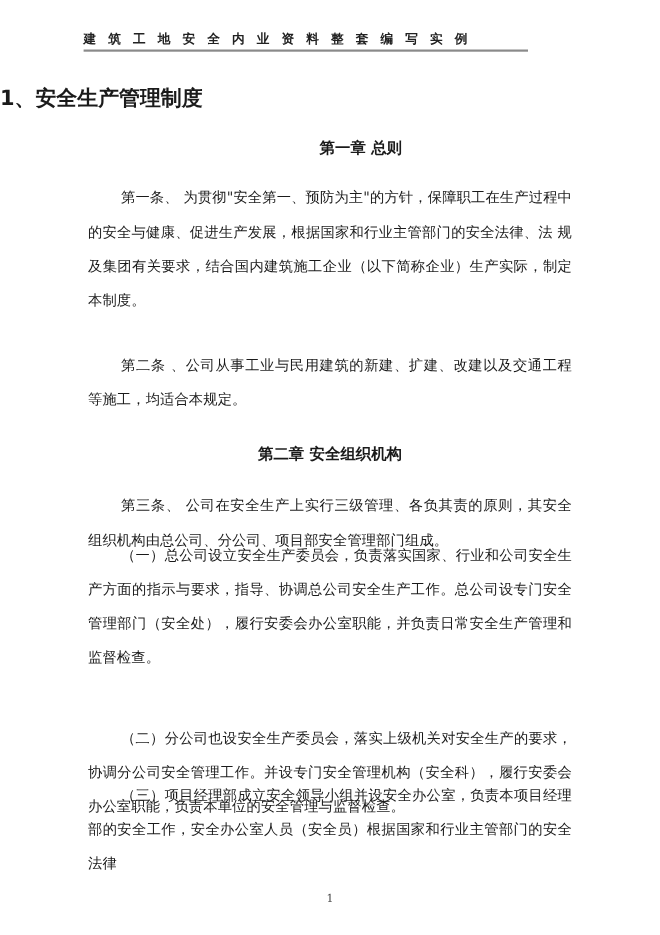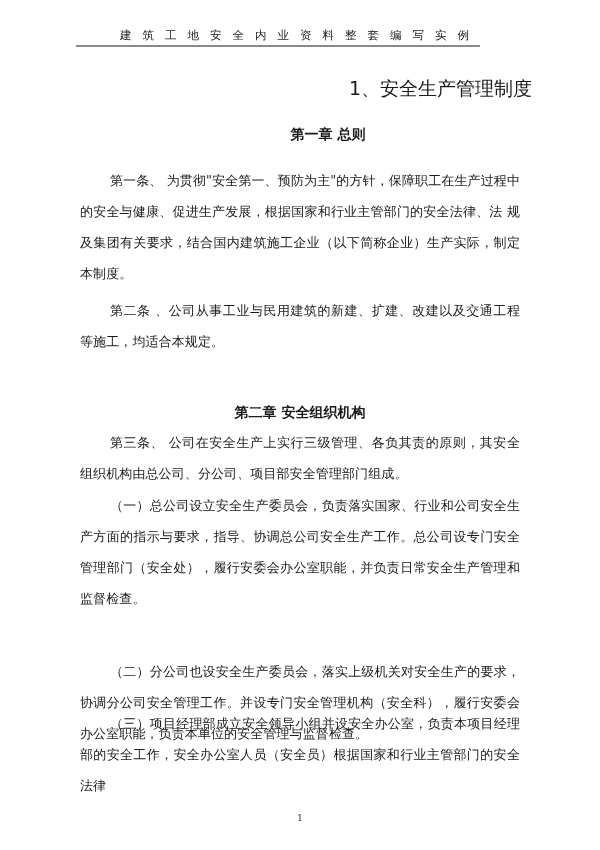--- a/index.html
+++ b/index.html
@@ -1,39 +1,39 @@
 <!DOCTYPE html>
 <html><head>
   <meta charset="utf-8">
   <style>
     html, body { margin: 0; padding: 0; background: #ffffff; }
     body { width: 600px; height: 850px; position: relative; overflow: hidden;
       font-family: "DejaVu Serif", "Liberation Serif", serif; color: #1a1a1a; }
-    .header { position: absolute; left: 76px; top: 28px; width: 404px; text-align: right;
-      font-size: 11.5px; letter-spacing: 11px; font-weight: normal; color: #222; }
+    .header { position: absolute; left: 76px; top: 28px; width: 404px; text-align: left;
+      font-size: 11.5px; letter-spacing: 11px; font-weight: bold; color: #222; }
     .header-rule { position: absolute; left: 76px; top: 45px; width: 404px; height: 2px; background: #8a8a8a; }
-    .title { position: absolute; left: 0; width: 532px; top: 76px; text-align: right;
-      font-size: 19px; font-weight: normal; font-family: "DejaVu Sans", "Liberation Sans", sans-serif; }
+    .title { position: absolute; left: 0; width: 532px; top: 76px; text-align: left;
+      font-size: 19px; font-weight: bold; font-family: "DejaVu Sans", "Liberation Sans", sans-serif; }
     .chapter { position: absolute; left: 0; width: 600px; text-align: center;
       font-size: 14px; font-weight: bold; font-family: "DejaVu Sans", "Liberation Sans", sans-serif; }
     .para { position: absolute; left: 80px; width: 440px; font-size: 13px; line-height: 31px;
       text-align: justify; text-indent: 30px; letter-spacing: 0.1px; }
     .page-num { position: absolute; left: 0; width: 600px; top: 812px; text-align: center; font-size: 10px; color: #444; }
   </style>
 </head>
 <body>
 
 <div class="header">建筑工地安全内业资料整套编写实例</div>
 <div class="header-rule"></div>
 
 <div class="title">1、安全生产管理制度</div>
 
 <div class="chapter" style="top:126px;padding-left:28px;">第一章  总则</div>
 <div class="para" style="top:165px;">第一条、 为贯彻"安全第一、预防为主"的方针，保障职工在生产过程中的安全与健康、促进生产发展，根据国家和行业主管部门的安全法律、法 规及集团有关要求，结合国内建筑施工企业（以下简称企业）生产实际，制定本制度。</div>
-<div class="para" style="top:295px;">第二条 、公司从事工业与民用建筑的新建、扩建、改建以及交通工程等施工，均适合本规定。</div>
+<div class="para" style="top:317px;">第二条 、公司从事工业与民用建筑的新建、扩建、改建以及交通工程等施工，均适合本规定。</div>
 
 <div class="chapter" style="top:404px;">第二章  安全组织机构</div>
-<div class="para" style="top:427px;">第三条、 公司在安全生产上实行三级管理、各负其责的原则，其安全组织机构由总公司、分公司、项目部安全管理部门组成。</div>
+<div class="para" style="top:445px;">第三条、 公司在安全生产上实行三级管理、各负其责的原则，其安全组织机构由总公司、分公司、项目部安全管理部门组成。</div>
 <div class="para" style="top:490px;">（一）总公司设立安全生产委员会，负责落实国家、行业和公司安全生产方面的指示与要求，指导、协调总公司安全生产工作。总公司设专门安全管理部门（安全处），履行安委会办公室职能，并负责日常安全生产管理和监督检查。</div>
 <div class="para" style="top:615px;margin-top:41px;">（二）分公司也设安全生产委员会，落实上级机关对安全生产的要求，协调分公司安全管理工作。并设专门安全管理机构（安全科），履行安委会办公室职能，负责本单位的安全管理与监督检查。</div>
 <div class="para" style="top:708px;">（三）项目经理部成立安全领导小组并设安全办公室，负责本项目经理部的安全工作，安全办公室人员（安全员）根据国家和行业主管部门的安全法律</div>
 
 <div class="page-num">1</div>
 
 </body></html>

